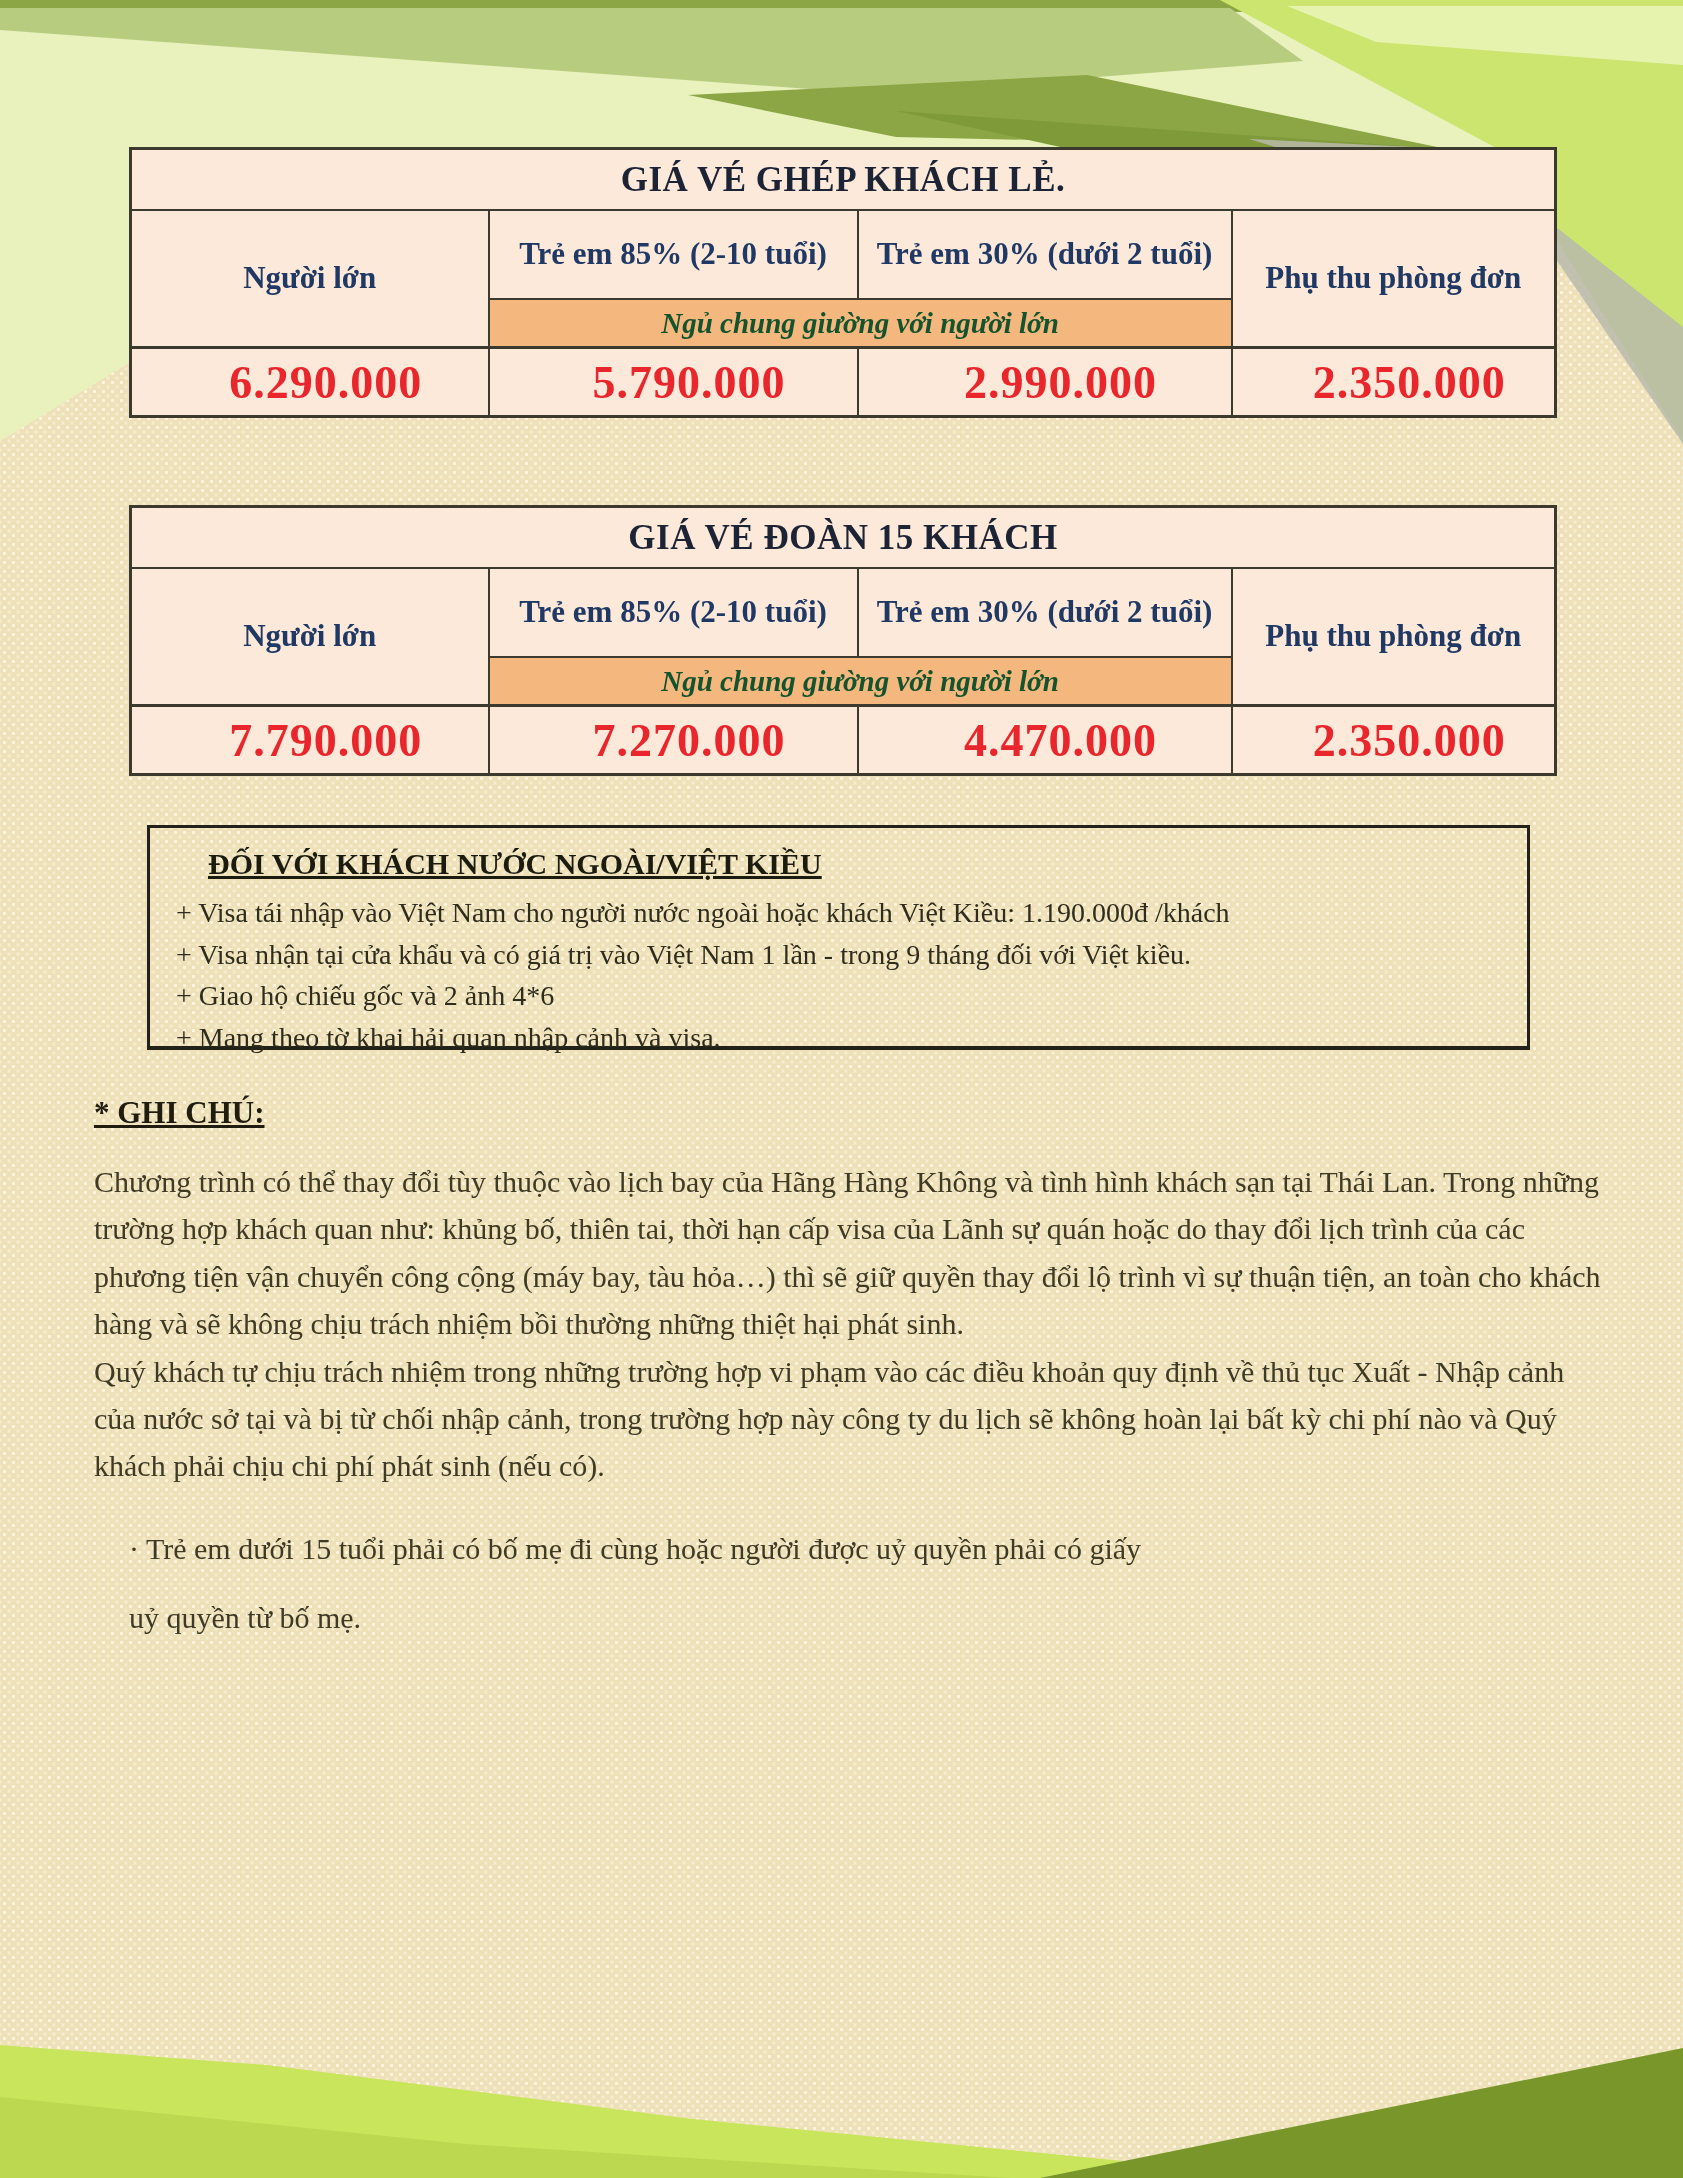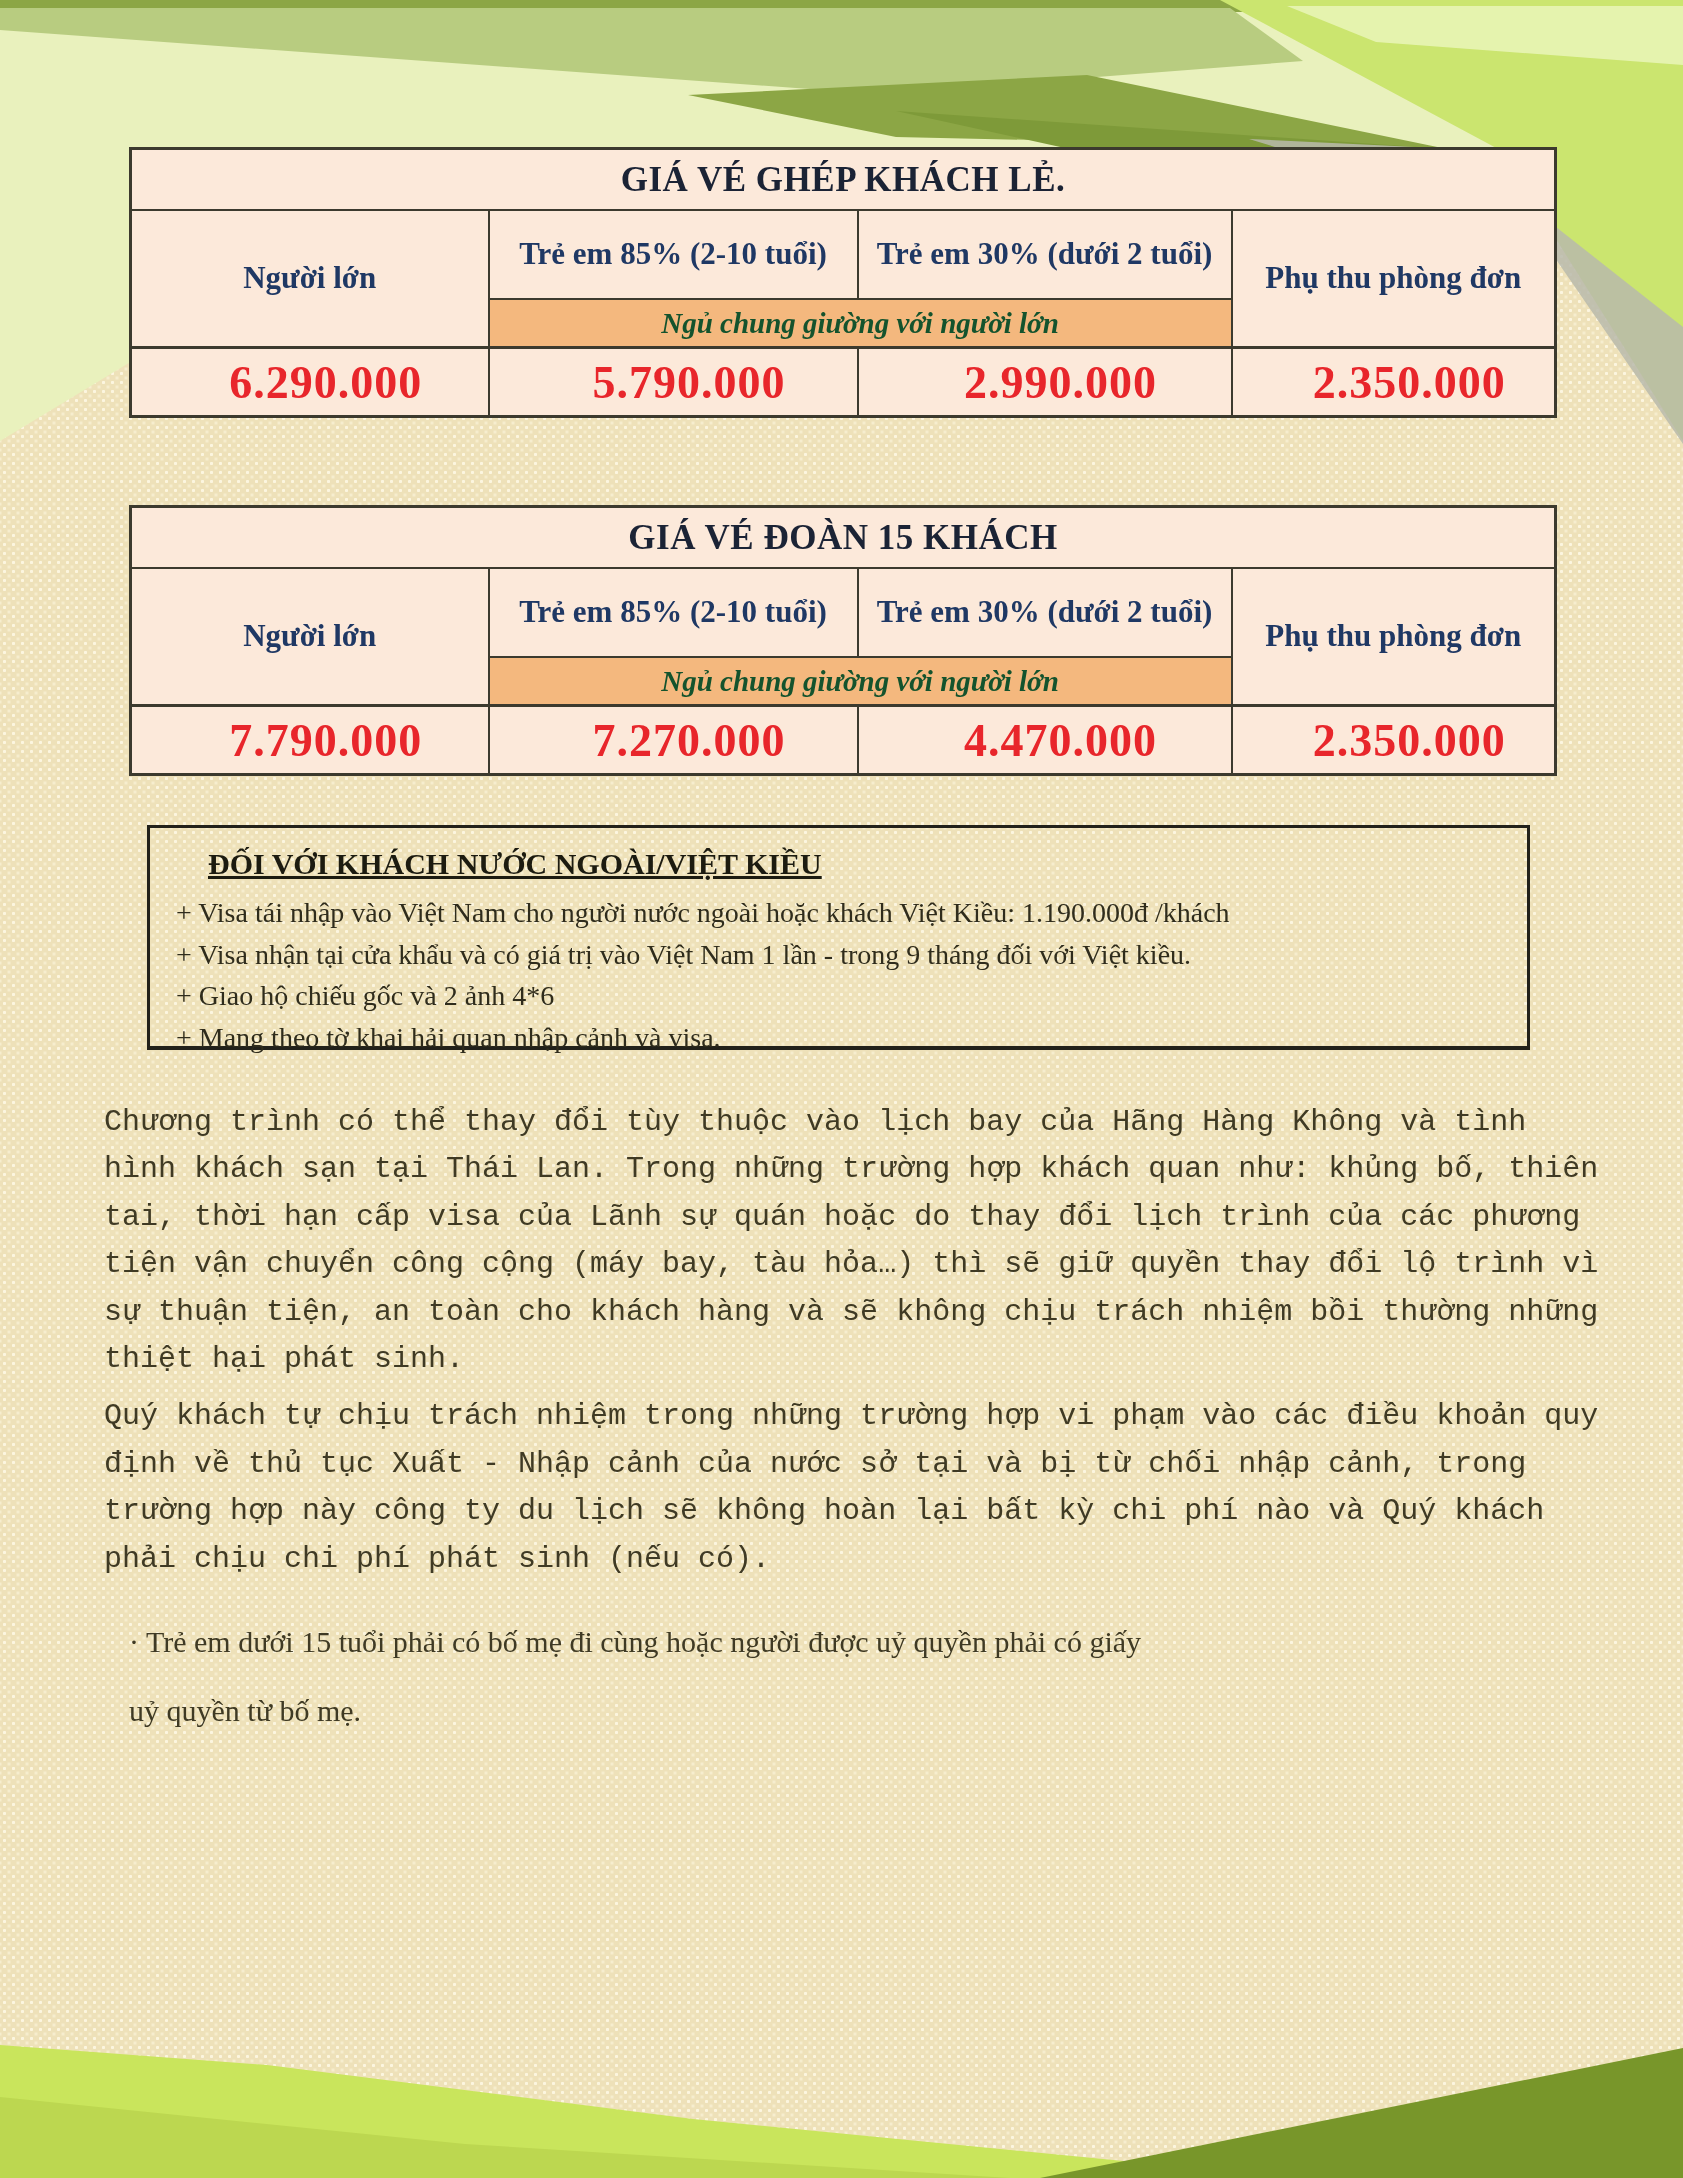--- a/index.html
+++ b/index.html
@@ -56,21 +56,21 @@
 
   
   .fbox{position:absolute;left:147px;top:825px;width:1383px;height:225px;box-sizing:border-box;
         border:3px solid #22211a;border-bottom-width:4px;padding:14px 26px 0 26px;
         color:#2f2c1c;font-size:28px;line-height:1.48;}
   .fbox-head{font-weight:bold;font-size:30px;text-decoration:underline;color:#1c1b10;margin-bottom:6px;margin-left:32px;}
 
   
   .notes{position:absolute;left:94px;top:1089px;width:1515px;color:#3f3a24;font-size:30px;line-height:1.58;}
   .notes-head{font-weight:bold;font-size:31px;text-decoration:underline;color:#201d10;margin-bottom:20px;}
-  .np{margin:10px;font-family:Liberation Mono, monospace;}
+  .np{margin:0;}
   .nb{margin:24px 0 0 35px;width:1049px;line-height:2.3;}
 </style>
 </head>
 <body>
 
 <div class="page">
 
   <div class="bar"></div>
   <div class="deco deco-top d1"></div>
   <div class="deco deco-top d2"></div>
@@ -143,19 +143,20 @@
 
   <div class="fbox">
     <div class="fbox-head">ĐỐI VỚI KHÁCH NƯỚC NGOÀI/VIỆT KIỀU</div>
     <div class="fbox-line">+ Visa tái nhập vào Việt Nam cho người nước ngoài hoặc khách Việt Kiều: 1.190.000đ /khách</div>
     <div class="fbox-line">+ Visa nhận tại cửa khẩu và có giá trị vào Việt Nam 1 lần - trong 9 tháng đối với Việt kiều.</div>
     <div class="fbox-line">+ Giao hộ chiếu gốc và 2 ảnh 4*6</div>
     <div class="fbox-line">+ Mang theo tờ khai hải quan nhập cảnh và visa.</div>
   </div>
 
   <div class="notes">
+    <div class="notes-head">* GHI CHÚ:</div>
     <p class="np">Chương trình có thể thay đổi tùy thuộc vào lịch bay của Hãng Hàng Không và tình hình khách sạn tại Thái Lan. Trong những trường hợp khách quan như: khủng bố, thiên tai, thời hạn cấp visa của Lãnh sự quán hoặc do thay đổi lịch trình của các phương tiện vận chuyển công cộng (máy bay, tàu hỏa…) thì sẽ giữ quyền thay đổi lộ trình vì sự thuận tiện, an toàn cho khách hàng và sẽ không chịu trách nhiệm bồi thường những thiệt hại phát sinh.</p>
     <p class="np">Quý khách tự chịu trách nhiệm trong những trường hợp vi phạm vào các điều khoản quy định về thủ tục Xuất - Nhập cảnh của nước sở tại và bị từ chối nhập cảnh, trong trường hợp này công ty du lịch sẽ không hoàn lại bất kỳ chi phí nào và Quý khách phải chịu chi phí phát sinh (nếu có).</p>
     <p class="nb"><span>·</span> <span>Trẻ em dưới 15 tuổi phải có bố mẹ đi cùng hoặc người được uỷ quyền phải có giấy uỷ quyền từ bố mẹ.</span></p>
   </div>
 
 </div>
 
 
 </body></html>

